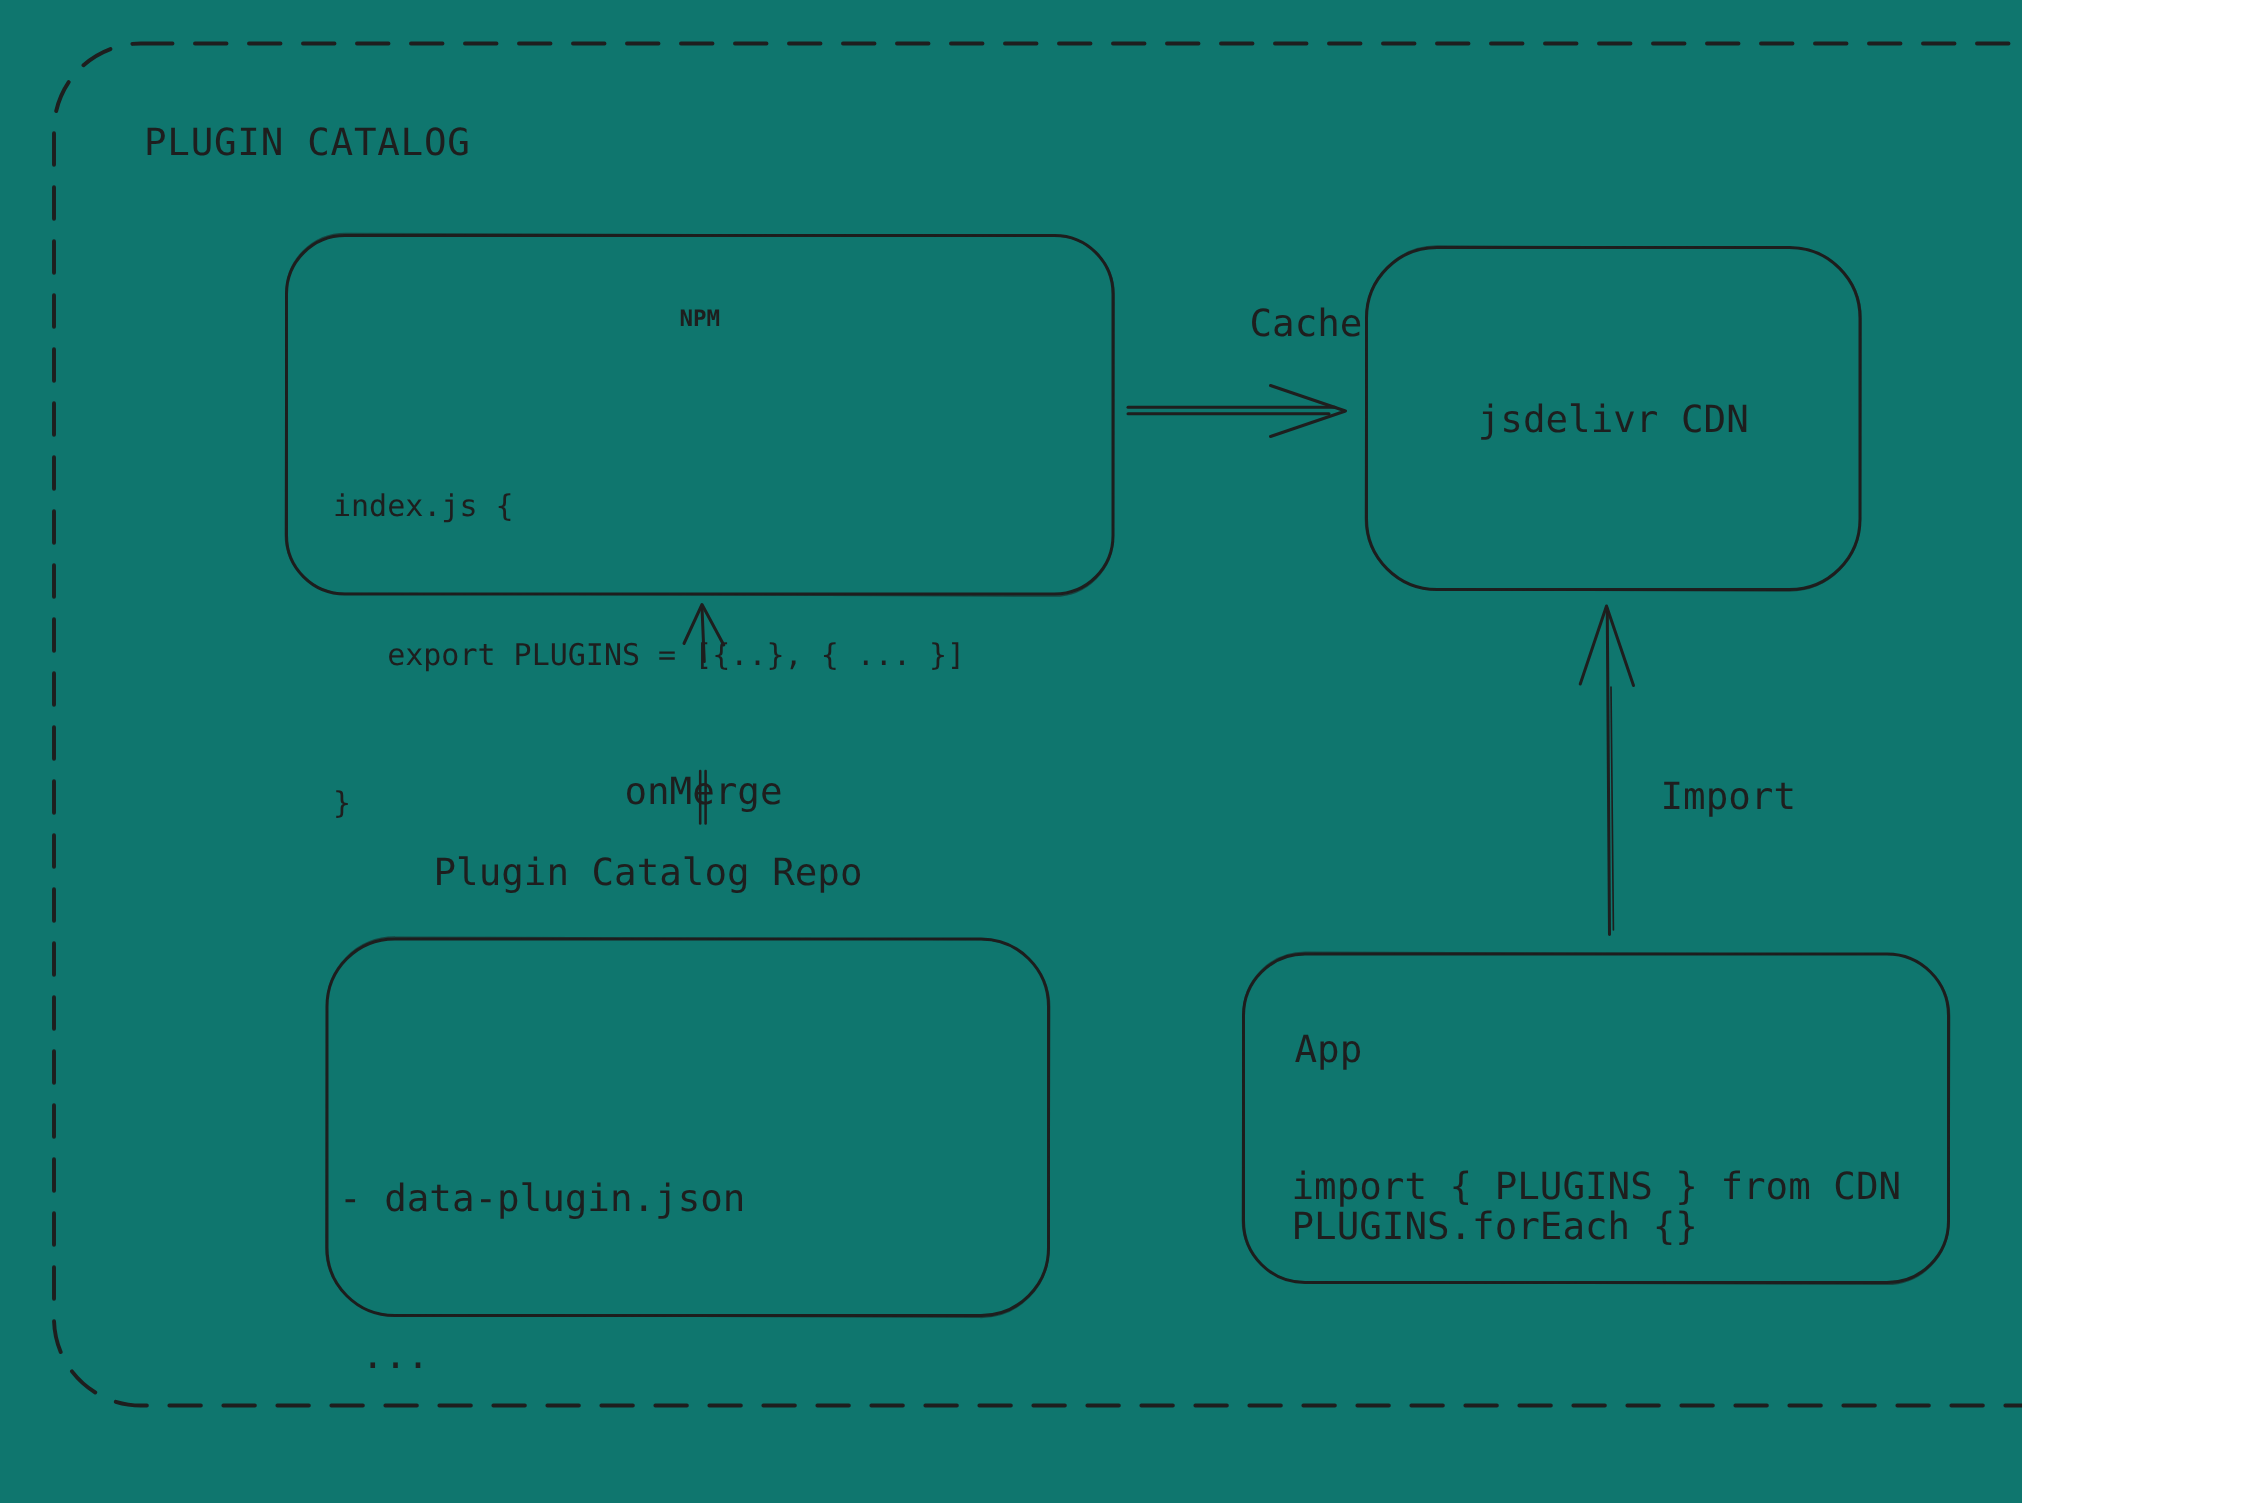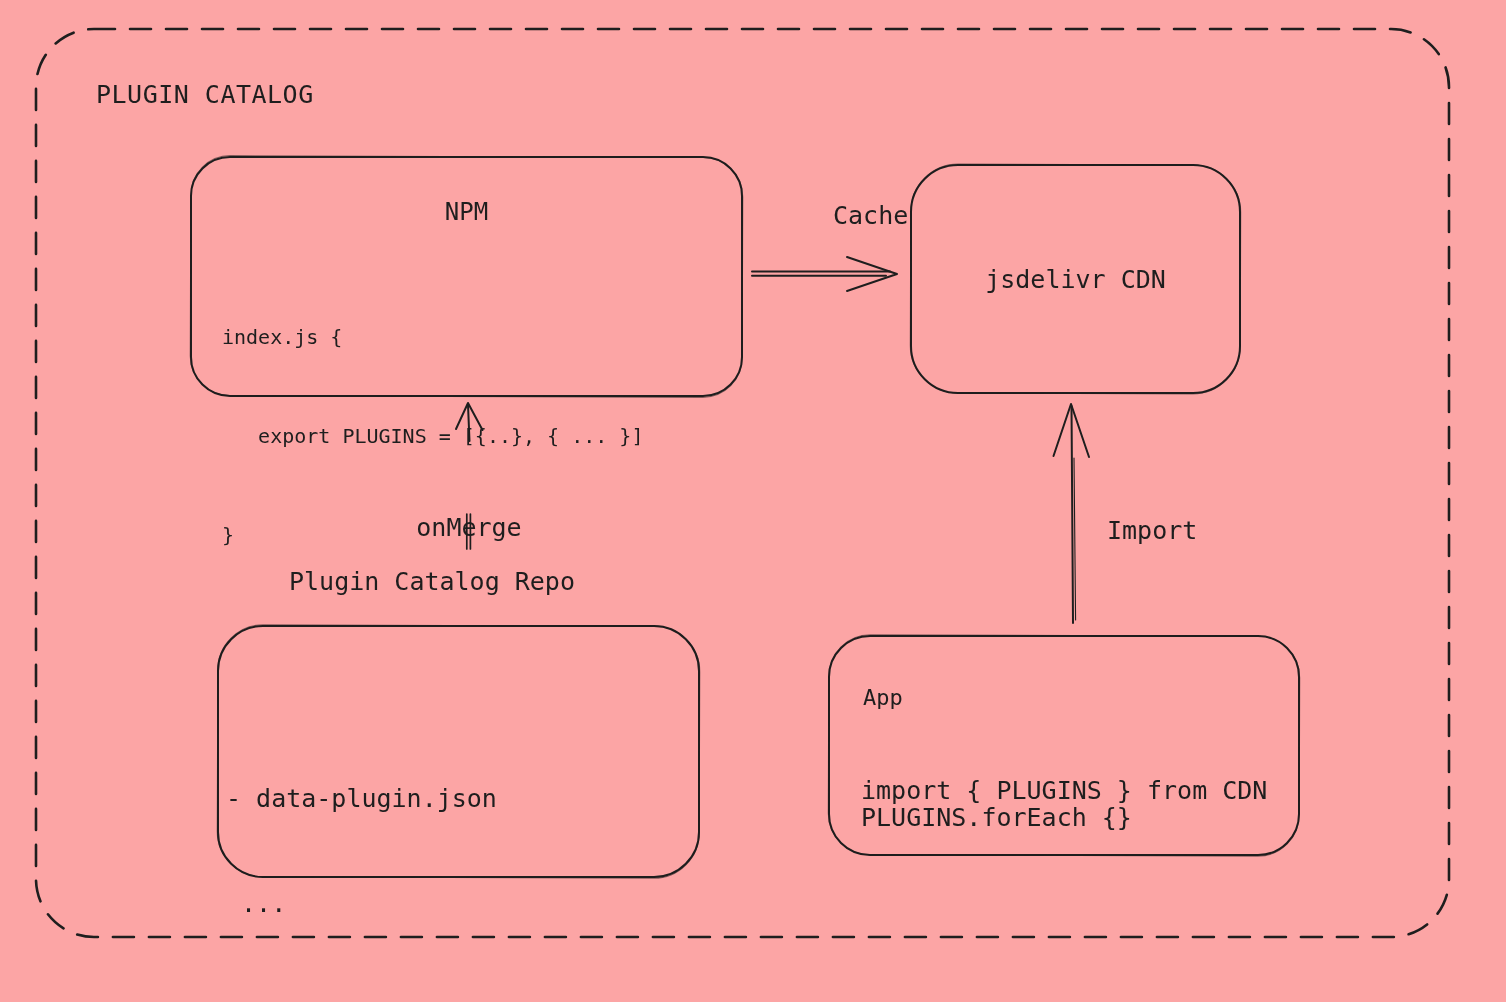--- a/index.html
+++ b/index.html
@@ -2,23 +2,23 @@
 <html><head>
 <meta charset="utf-8">
 <style>
   html, body {
     margin: 0;
     padding: 0;
     background: #ffffff;
   }
   .canvas {
     position: relative;
-    width: 1506px;
+    width: 1348px;
     height: 1002px;
-    background: #fca5a5;
+    background: #0f766e;
     font-family: "DejaVu Sans Mono", "Liberation Mono", monospace;
     color: #1e1e1e;
     overflow: hidden;
   }
   .svg-layer {
     position: absolute;
     left: 0;
     top: 0;
     width: 1506px;
     height: 1002px;
@@ -54,21 +54,21 @@
     white-space: pre;
   }
   .frame-title {
     left: 96px;
     top: 81px;
     letter-spacing: 0.5px;
   }
 
   
   .npm-box { left: 190px; top: 156px; width: 553px; height: 241px; }
-  .npm-title { left: 0; right: 0; top: 40px; text-align: center; font-size: 24px; }
+  .npm-title { left: 0; right: 0; top: 40px; text-align: center; font-size: 15px; font-weight: bold; }
   .npm-code { left: 30px; top: 97px; font-size: 20px; line-height: 33px; }
 
   
   .cdn-box {
     left: 910px; top: 164px; width: 331px; height: 230px;
     border-radius: 48px;
     display: flex; align-items: center; justify-content: center;
   }
   .cdn-label { position: static; font-size: 25px; font-weight: 500; white-space: pre; }
 
@@ -80,21 +80,21 @@
     text-align: center; line-height: 31px;
   }
 
   
   .repo-title { left: 289px; top: 568px; text-align: right; }
   .repo-box { left: 217px; top: 625px; width: 483px; height: 253px; border-radius: 46px; }
   .repo-files { left: 7px; top: 84px; font-size: 25px; line-height: 35px; }
 
   
   .app-box { left: 828px; top: 635px; width: 472px; height: 221px; border-radius: 42px; }
-  .app-title { left: 33px; top: 48px; font-size: 22px; }
+  .app-title { left: 33px; top: 48px; font-size: 25px; }
   .app-code-1 { left: 31px; top: 105px; font-size: 25px; margin-top: 34px; }
   .app-code-2 { left: 31px; top: 166px; font-size: 25px; }
 </style>
 </head>
 <body>
 
 <div class="canvas">
 
   <svg class="svg-layer" viewBox="0 0 1506 1002" xmlns="http://www.w3.org/2000/svg" fill="none" stroke="#1e1e1e" stroke-linecap="round" stroke-linejoin="round">
 

